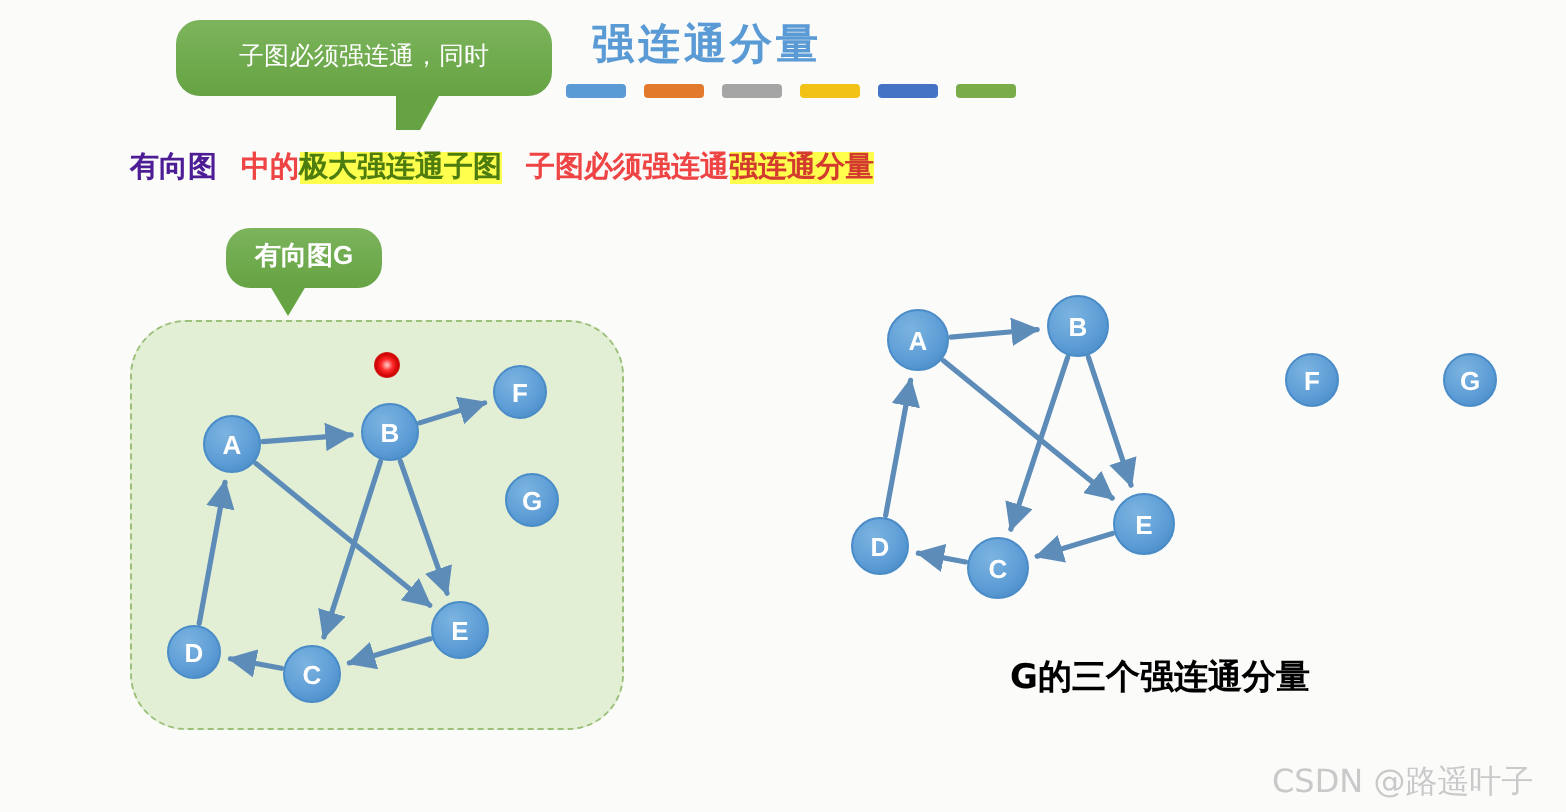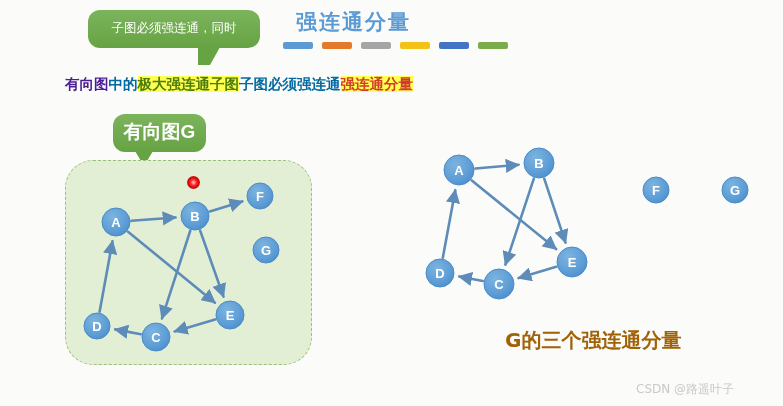--- a/index.html
+++ b/index.html
@@ -48,42 +48,42 @@
     color: #ffffff;
     text-align: center;
     box-sizing: border-box;
   }
   .bubble.grad {
     background: linear-gradient(180deg, #7cb45c 0%, #66a343 100%);
   }
   #bubble-main {
     left: 88px;
     top: 10px;
-    width: 172px;
+    width: 188px;
     padding: 9px 10px 10px 10px;
     font-size: 12.5px;
     line-height: 1.5;
   }
   #bubble-main .tail {
     position: absolute;
     left: 110px;
     bottom: -17px;
     width: 0;
     height: 0;
     border-left: 12px solid #66a343;
     border-right: 10px solid transparent;
     border-top: 18px solid #66a343;
     border-bottom: 0;
   }
   #bubble-g {
     left: 113px;
     top: 114px;
-    width: 93px;
+    width: 78px;
     padding: 6px 8px 7px 8px;
-    font-size: 19px;
+    font-size: 13px;
     font-weight: 700;
     line-height: 1.3;
   }
   #bubble-g .tail {
     position: absolute;
     left: 22px;
     bottom: -14px;
     width: 0;
     height: 0;
     border-left: 9px solid transparent;
@@ -96,21 +96,21 @@
     position: absolute;
     left: 65px;
     top: 74px;
     font-size: 14.5px;
     font-weight: 700;
     white-space: nowrap;
     line-height: 1.4;
     font-family: "DejaVu Sans", "Liberation Sans", sans-serif;
   }
   .definition .pink  { color: #4c1d95; }
-  .definition .dark  { color: #0369a1; }
+  .definition .dark  { color: #ef4444; padding-left: 12px; }
   .definition .hl-green {
     background: #ffff4d;
     color: #4d7c0f;
   }
   .definition .hl-red {
     background: #ffff4d;
     color: #d23b2e;
   }
 
   
@@ -154,33 +154,33 @@
     height: 13px;
     border-radius: 50%;
     background: radial-gradient(circle at 50% 50%, #ffd0d0 0%, #ff2a2a 32%, #cc0000 62%, rgba(200,0,0,0.15) 100%);
   }
 
   
   #caption {
     position: absolute;
     left: 505px;
     top: 327px;
-    font-size: 20px;
-    font-weight: 700;
-    color: #a16207;
+    font-size: 17px;
+    font-weight: 700;
+    color: #000000;
     white-space: nowrap;
     font-family: "DejaVu Sans", "Liberation Sans", sans-serif;
   }
 
   
   #watermark {
     position: absolute;
     left: 636px;
     top: 381px;
-    font-size: 12px;
+    font-size: 16px;
     color: #c9c9c9;
     white-space: nowrap;
     font-family: "DejaVu Sans", "Liberation Sans", sans-serif;
   }
 </style>
 </head>
 <body>
 
 <div id="stage">
 

